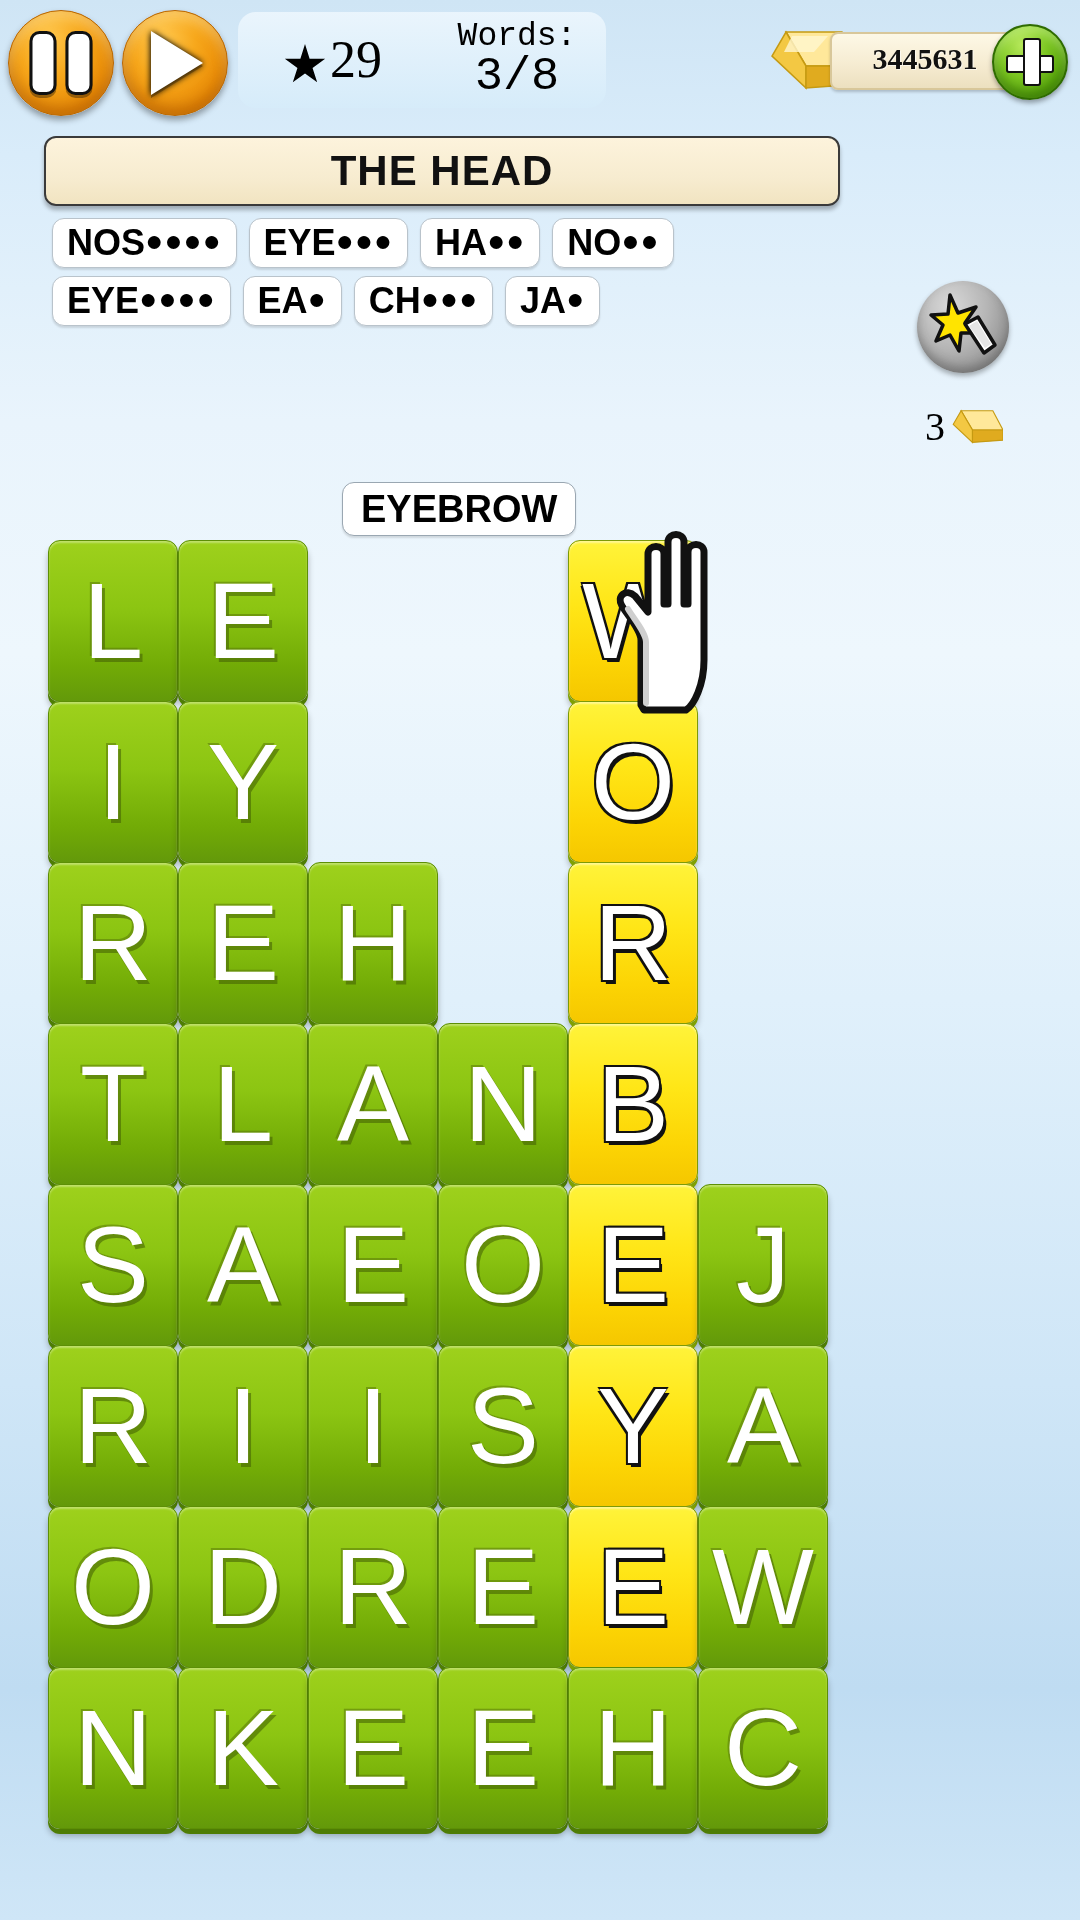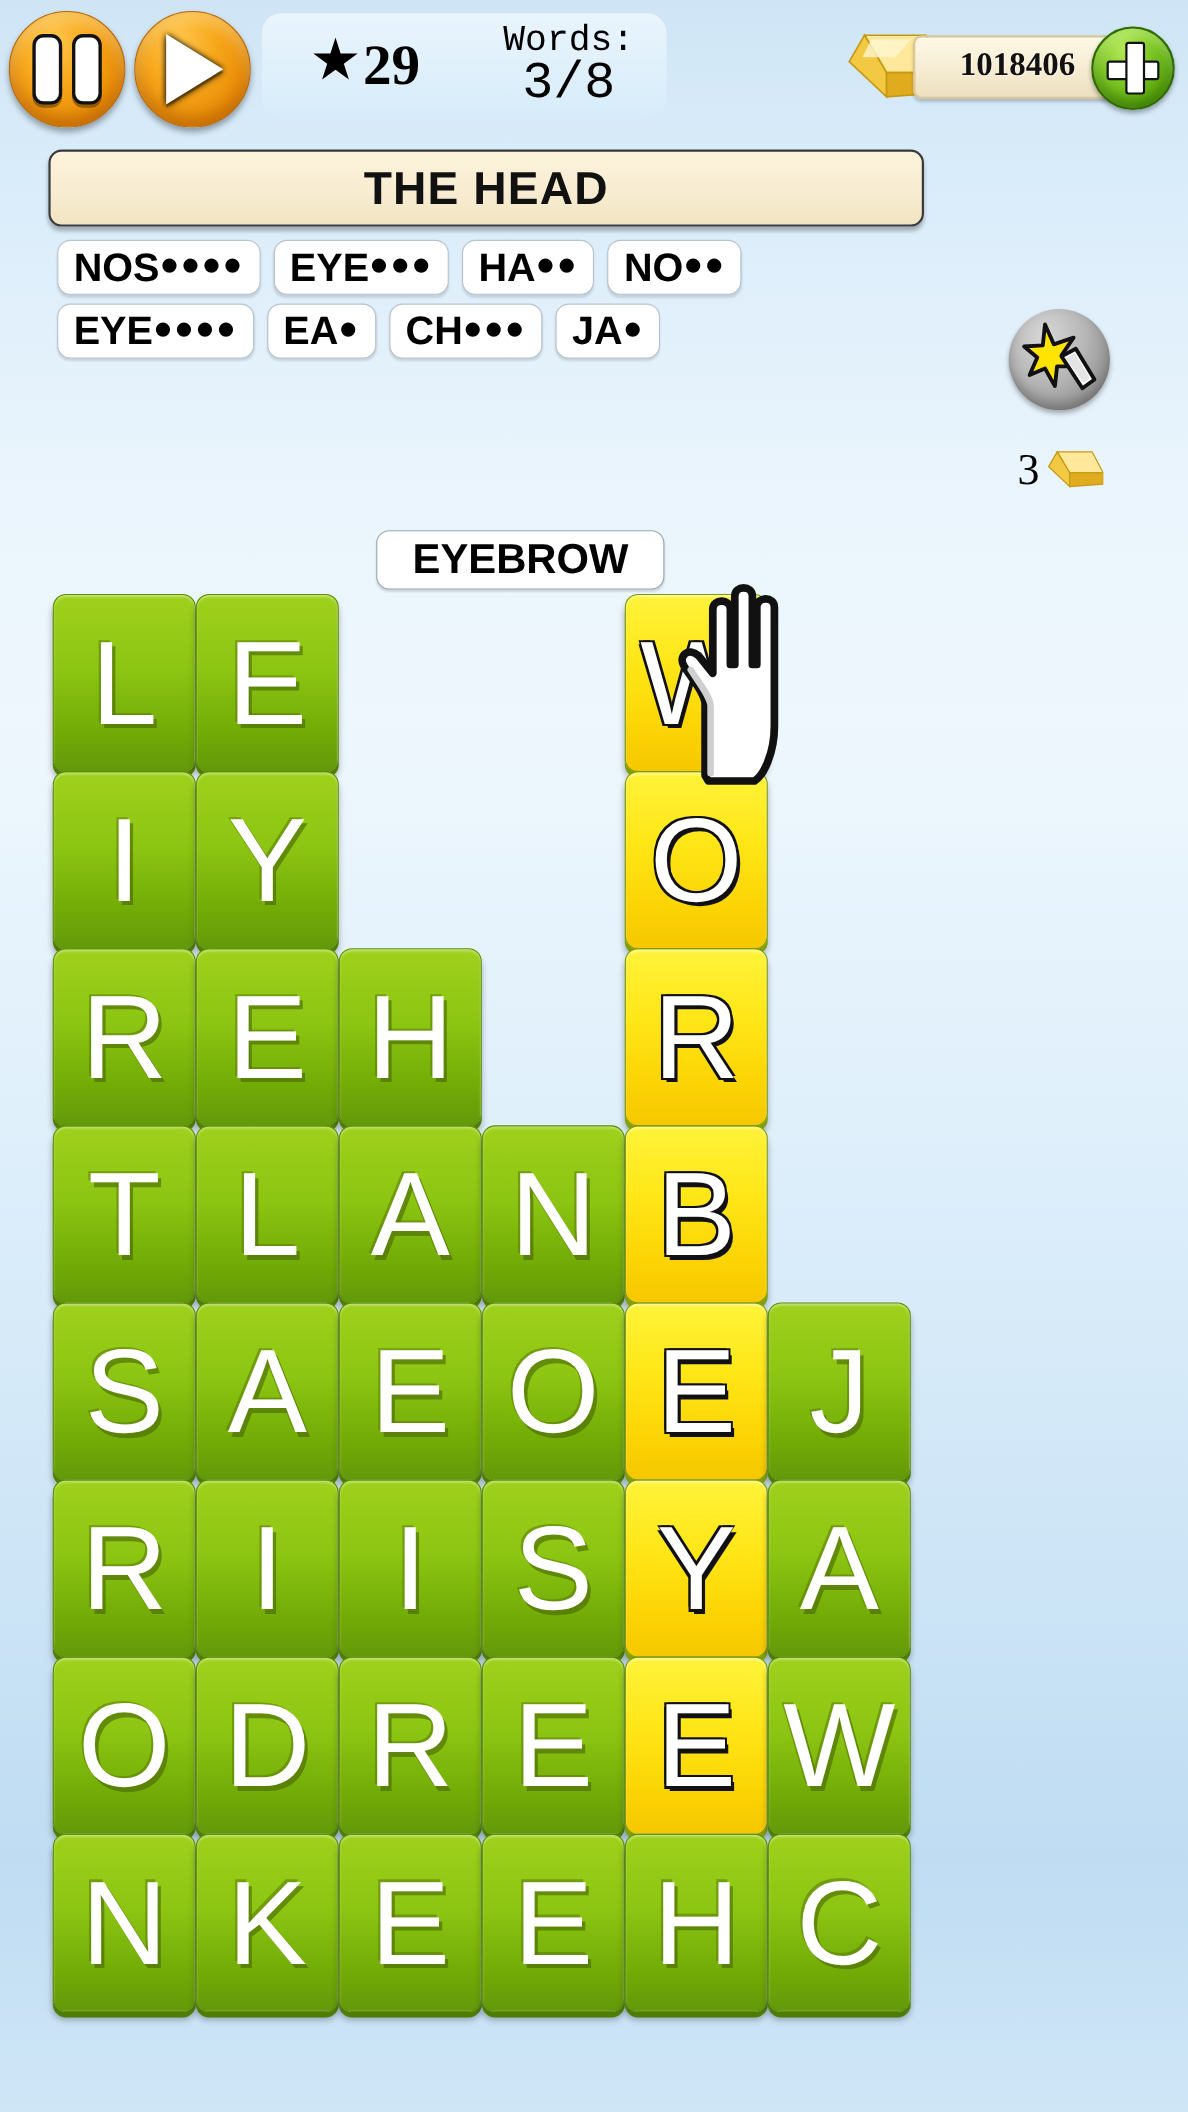--- a/index.html
+++ b/index.html
@@ -26,21 +26,21 @@
     position:absolute;left:52%;top:50%;transform:translate(-50%,-50%);
     width:0;height:0;border-top:32px solid transparent;border-bottom:32px solid transparent;
     border-left:52px solid #fff;
     filter:drop-shadow(0 0 3px #000) drop-shadow(0 3px 0 rgba(0,0,0,.4));
   }
   #score-panel{
     position:absolute;left:238px;top:12px;width:368px;height:96px;border-radius:18px;
     background:linear-gradient(180deg,rgba(236,246,253,.92),rgba(214,236,250,.85));
     display:flex;align-items:center;
   }
-  #star-group{display:flex;align-items:flex-start;justify-content:center;width:190px;font-weight:bold;}
+  #star-group{display:flex;align-items:flex-end;justify-content:center;width:190px;}
   .star{
     width:42px;height:42px;background:#000;margin-right:4px;
     clip-path:polygon(50% 0%,61% 35%,98% 35%,68% 57%,79% 91%,50% 70%,21% 91%,32% 57%,2% 35%,39% 35%);
   }
   #star-count{font-size:52px;color:#000;font-family:"Liberation Serif",serif;line-height:1;}
   #words-group{width:178px;text-align:center;color:#000;font-family:Liberation Mono, monospace;}
   #words-label{font-size:33px;line-height:34px;}
   #words-value{font-size:47px;line-height:46px;}
   
   #gold-wrap{position:absolute;right:12px;top:22px;height:76px;width:300px;}
@@ -89,21 +89,21 @@
     background:radial-gradient(ellipse at 36% 28%,#d9d9d9 0%,#b5b5b5 45%,#8e8e8e 80%,#7a7a7a 100%);
     box-shadow:0 3px 5px rgba(0,0,0,.3),inset 0 -6px 10px rgba(60,60,60,.35);
   }
   #wand-cost{
     position:absolute;left:916px;top:398px;width:96px;height:56px;
     display:flex;align-items:center;justify-content:center;gap:6px;
     font-family:"Liberation Serif",serif;font-size:40px;color:#000;
   }
   
   #current-word{
-    position:absolute;left:342px;top:482px;min-width:190px;height:52px;padding:0 32px;
+    position:absolute;left:342px;top:482px;min-width:190px;height:52px;padding:0 18px;
     background:#fff;border:1px solid #9aa7b2;border-radius:12px;
     display:flex;align-items:center;justify-content:center;
     font-size:38px;font-weight:bold;color:#000;box-shadow:0 2px 2px rgba(0,0,0,.12);
   }
   
   #grid{position:absolute;left:48px;top:540px;width:832px;height:1340px;}
   .tile{
     position:absolute;width:128px;height:160px;border-radius:12px;
     display:flex;align-items:center;justify-content:center;
     font-size:108px;font-weight:300;line-height:1;
@@ -153,21 +153,21 @@
   </div>
 
   <div id="gold-wrap">
     <svg class="ingot" viewBox="0 0 92 66">
       <polygon points="18,6 74,6 92,40 38,40" fill="#ffe89a" stroke="#c59a12" stroke-width="1.5"></polygon>
       <polygon points="18,6 38,40 38,62 4,30" fill="#f3c843" stroke="#c59a12" stroke-width="1.5"></polygon>
       <polygon points="38,40 92,40 92,58 38,62" fill="#e0ab1f" stroke="#c59a12" stroke-width="1.5"></polygon>
       <polygon points="24,10 60,10 46,26 16,26" fill="#fff6cf" opacity=".8"></polygon>
     </svg>
     <div id="gold-plate"></div>
-    <div id="gold-value">1018406</div>
+    <div id="gold-value">3445631</div>
     <div id="btn-add">
       <span class="plus-h"></span>
       <span class="plus-v"></span>
     </div>
   </div>
 </div>
 
 <div id="category">THE HEAD</div>
 
 <div id="hints">

